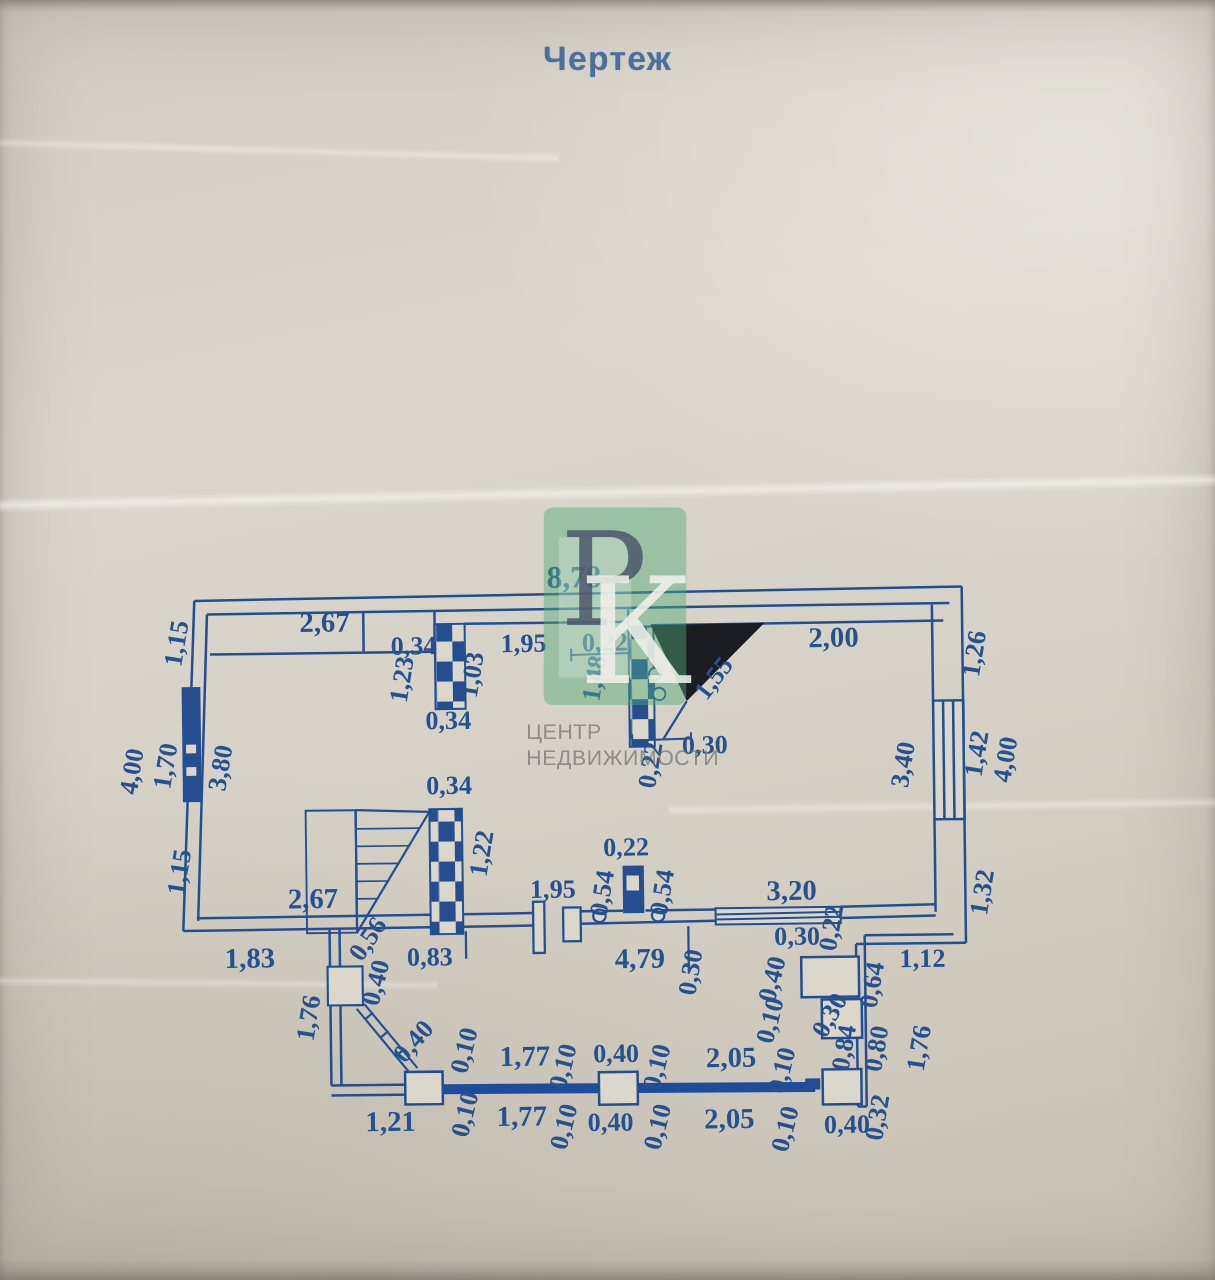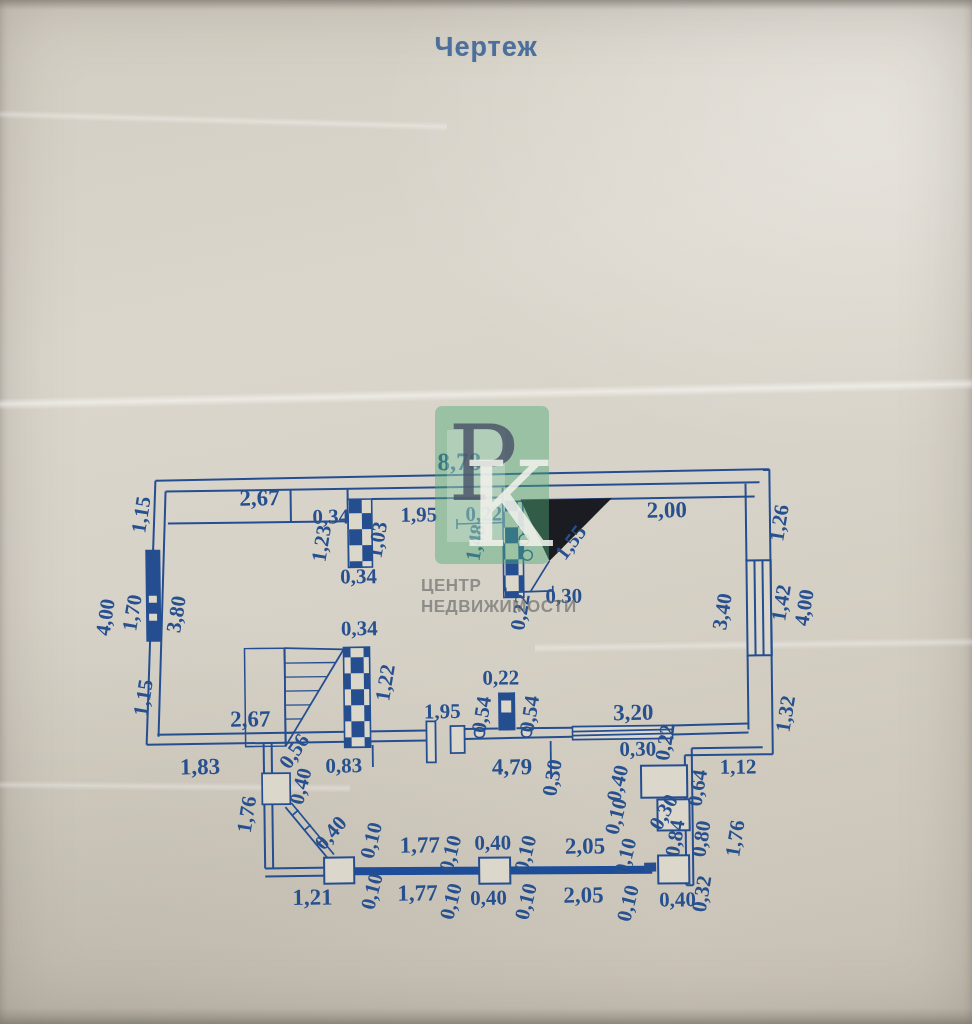--- a/index.html
+++ b/index.html
@@ -32,21 +32,21 @@
   .watermark{position:absolute;inset:0;z-index:2;pointer-events:none;}
   .wm-logo{position:absolute;left:435px;top:406px;width:114px;height:158px;
            background:rgba(80,170,120,.45);border-radius:7px;}
   .wm-panel{position:absolute;left:12px;top:24px;width:58px;height:112px;
             background:rgba(255,255,255,.22);}
   .wm-p{position:absolute;left:13px;top:6px;font-family:"DejaVu Serif", serif;
         font-size:104px;line-height:1;color:rgba(72,82,102,.82);}
   .wm-k{position:absolute;left:28px;top:40px;font-family:"DejaVu Serif", serif;
         font-size:118px;line-height:1;color:rgba(240,240,234,.88);}
   .wm-caption{position:absolute;left:421px;top:576px;
-              font-family:"Liberation Sans", sans-serif;font-weight:bold;
+              font-family:"Liberation Sans", sans-serif;font-weight:normal;
               font-size:17px;line-height:1.22;letter-spacing:.5px;
               color:rgba(108,108,106,.68);}
 </style>
 </head>
 <body>
 
 <div class="photo">
   <div class="paper">
 
     <div class="title">

